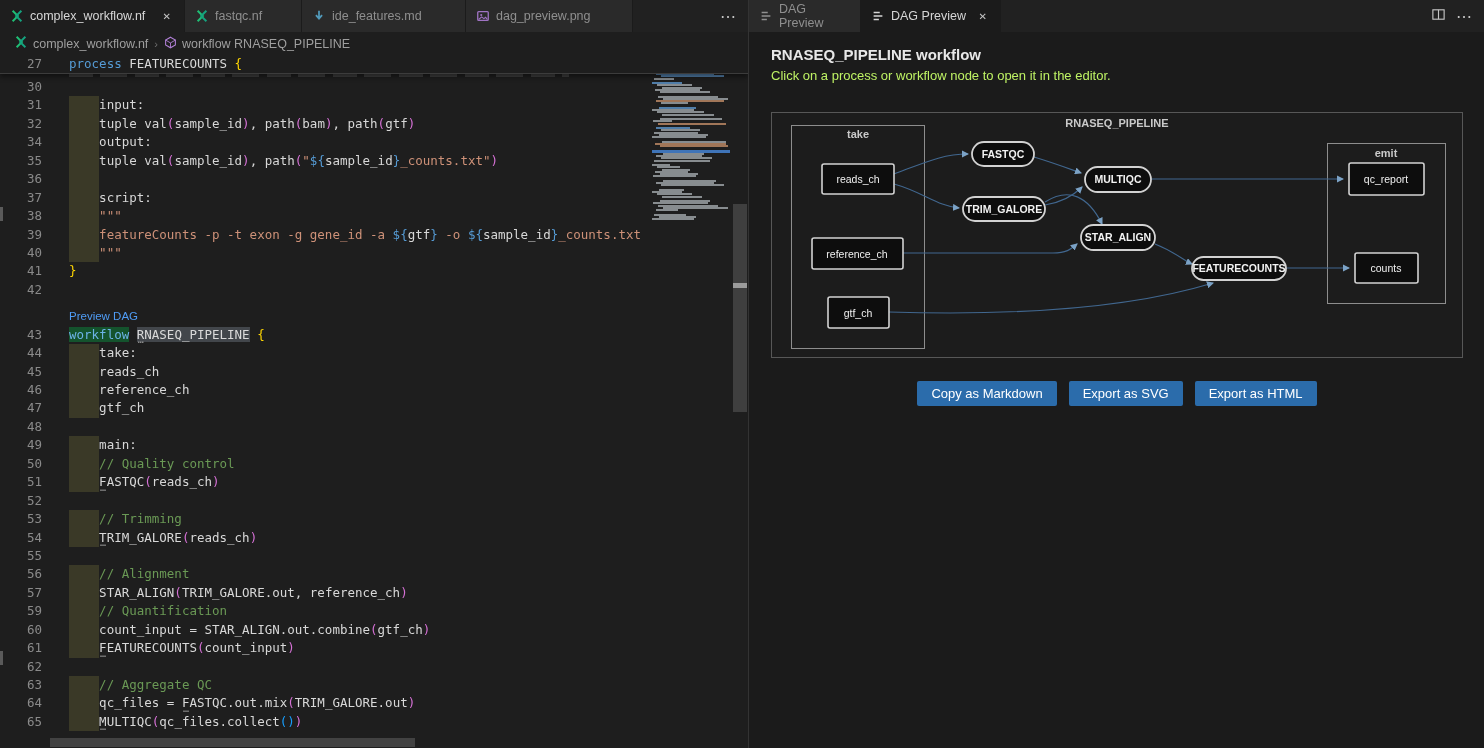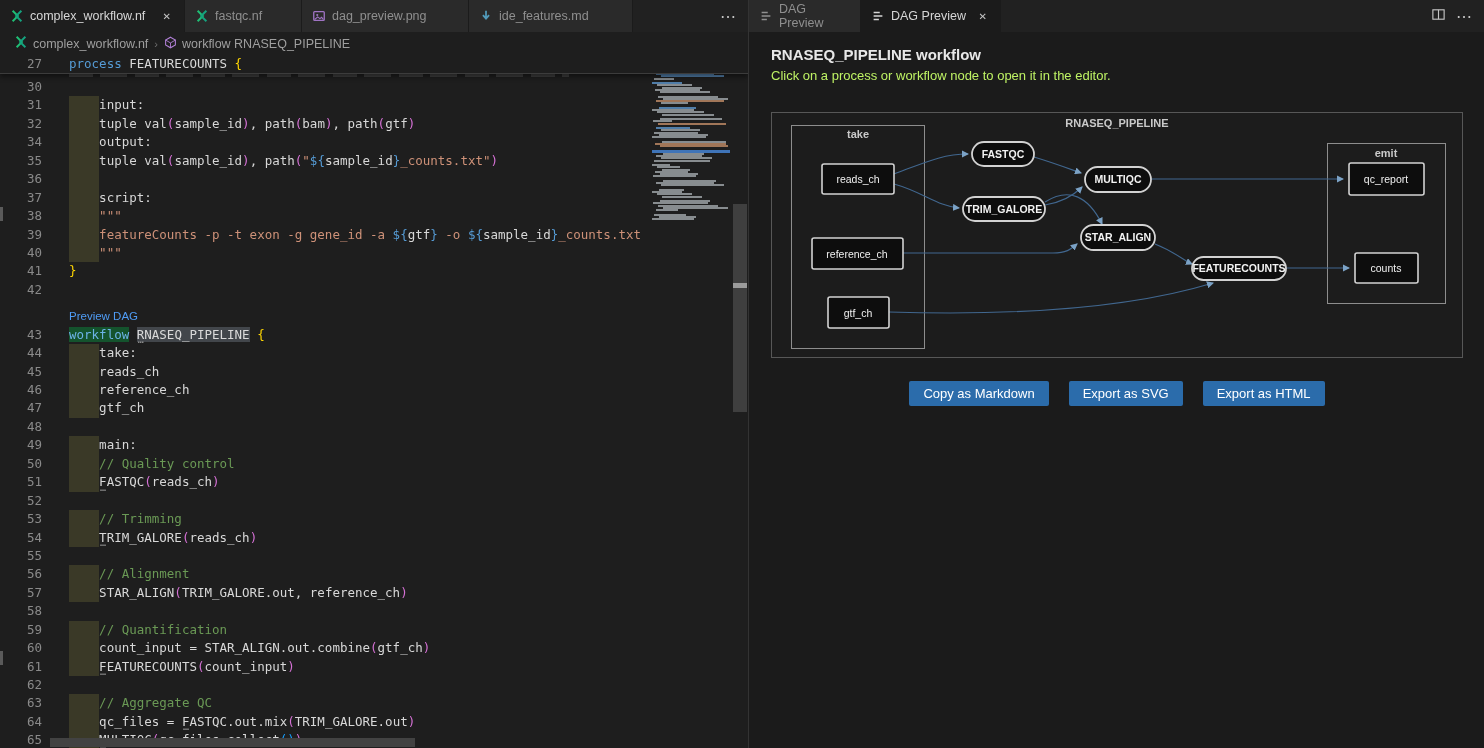--- a/index.html
+++ b/index.html
@@ -59,21 +59,21 @@
   .vdecor { position:absolute; left:0; top:228px; width:14px; height:5px; background:#9b9b9b; }
   .hthumb { position:absolute; left:50px; top:683px; width:365px; height:9px; background:#424242; z-index:6; }
   .edge-mark { position:absolute; left:0; width:3px; height:14px; background:#5a5a5a; z-index:7; }
 
   
   .preview-body { position:relative; width:736px; height:716px; }
   .pv-title { position:absolute; left:22px; top:14px; font-size:15px; font-weight:bold; color:#e8e8e8; }
   .pv-sub { position:absolute; left:22px; top:36px; font-size:13px; color:#bef264; }
   .dag-wrap { position:absolute; left:22px; top:80px; width:692px; height:246px; }
   .btn-row { position:absolute; left:22px; top:349px; width:692px; display:flex;
-    justify-content:center; gap:20px; }
+    justify-content:center; gap:12px; }
   .btn { background:#2b6cab; color:#fff; font-size:13px; padding:5px 14px; border:none;
     border-radius:2px; font-family:"Liberation Sans", sans-serif; cursor:pointer; }
 </style>
 </head>
 <body>
 
 <div class="root">
 
   <div class="group-left">
     <div class="tabbar">
@@ -90,37 +90,37 @@
           </div>
           <div class="tab" style="width: 117px;">
             <span class="ticon">
               <svg width="14" height="14" viewBox="0 0 16 16">
                 <path d="M3 2l6 6-6 6" stroke="#1fbf75" stroke-width="2.2" fill="none"></path>
                 <path d="M13 2L7 8l6 6" stroke="#15a37f" stroke-width="2.2" fill="none"></path>
               </svg>
             </span>
             <span>fastqc.nf</span>
           </div>
+          <div class="tab" style="width: 164px;">
+            <span class="ticon">
+              <svg width="14" height="14" viewBox="0 0 16 16">
+                <path d="M8 2v8M4.5 7L8 11l3.5-4" stroke="#519aba" stroke-width="2" fill="none"></path>
+              </svg>
+            </span>
+            <span>ide_features.md</span>
+          </div>
           <div class="tab" style="width: 167px;">
             <span class="ticon">
               <svg width="14" height="14" viewBox="0 0 16 16">
                 <rect x="2" y="3" width="12" height="10" rx="1" fill="none" stroke="#a074c4" stroke-width="1.5"></rect>
                 <circle cx="6" cy="6.8" r="1.2" fill="#a074c4"></circle>
                 <path d="M3 12l3.5-3 2.5 2 2-1.5 2 2.5" stroke="#a074c4" stroke-width="1.3" fill="none"></path>
               </svg>
             </span>
             <span>dag_preview.png</span>
-          </div>
-          <div class="tab" style="width: 164px;">
-            <span class="ticon">
-              <svg width="14" height="14" viewBox="0 0 16 16">
-                <path d="M8 2v8M4.5 7L8 11l3.5-4" stroke="#519aba" stroke-width="2" fill="none"></path>
-              </svg>
-            </span>
-            <span>ide_features.md</span>
           </div>
         </div>
       <div class="bar-actions">
         <span class="more-dots"></span>
       </div>
     </div>
 
     <div class="breadcrumb">
       <span class="ticon" id="crumb-nf-icon"><svg width="14" height="14" viewBox="0 0 16 16">
             <path d="M3 2l6 6-6 6" stroke="#1fbf75" stroke-width="2.2" fill="none"></path>
@@ -162,21 +162,20 @@
           <div class="row"><span class="ln">48</span><span class="code"></span></div>
           <div class="row"><span class="ln">49</span><i class="indent-hl"></i><span class="code"><span class="tk-t">    main:</span></span></div>
           <div class="row"><span class="ln">50</span><i class="indent-hl"></i><span class="code"><span class="tk-c">    // Quality control</span></span></div>
           <div class="row"><span class="ln">51</span><i class="indent-hl"></i><span class="code"><span class="tk-t">    </span><span class="tk-t d">FASTQC</span><span class="tk-p">(</span><span class="tk-t">reads_ch</span><span class="tk-p">)</span></span></div>
           <div class="row"><span class="ln">52</span><span class="code"></span></div>
           <div class="row"><span class="ln">53</span><i class="indent-hl"></i><span class="code"><span class="tk-c">    // Trimming</span></span></div>
           <div class="row"><span class="ln">54</span><i class="indent-hl"></i><span class="code"><span class="tk-t">    </span><span class="tk-t d">TRIM_GALORE</span><span class="tk-p">(</span><span class="tk-t">reads_ch</span><span class="tk-p">)</span></span></div>
           <div class="row"><span class="ln">55</span><span class="code"></span></div>
           <div class="row"><span class="ln">56</span><i class="indent-hl"></i><span class="code"><span class="tk-c">    // Alignment</span></span></div>
           <div class="row"><span class="ln">57</span><i class="indent-hl"></i><span class="code"><span class="tk-t">    STAR_ALIGN</span><span class="tk-p">(</span><span class="tk-t">TRIM_GALORE.out, reference_ch</span><span class="tk-p">)</span></span></div>
-          <div class="row"><span class="ln">58</span><span class="code"></span></div>
           <div class="row"><span class="ln">59</span><i class="indent-hl"></i><span class="code"><span class="tk-c">    // Quantification</span></span></div>
           <div class="row"><span class="ln">60</span><i class="indent-hl"></i><span class="code"><span class="tk-t">    count_input = STAR_ALIGN.out.combine</span><span class="tk-p">(</span><span class="tk-t">gtf_ch</span><span class="tk-p">)</span></span></div>
           <div class="row"><span class="ln">61</span><i class="indent-hl"></i><span class="code"><span class="tk-t">    </span><span class="tk-t d">FEATURECOUNTS</span><span class="tk-p">(</span><span class="tk-t">count_input</span><span class="tk-p">)</span></span></div>
           <div class="row"><span class="ln">62</span><span class="code"></span></div>
           <div class="row"><span class="ln">63</span><i class="indent-hl"></i><span class="code"><span class="tk-c">    // Aggregate QC</span></span></div>
           <div class="row"><span class="ln">64</span><i class="indent-hl"></i><span class="code"><span class="tk-t">    qc_files = </span><span class="tk-t d">FASTQC</span><span class="tk-t">.out.mix</span><span class="tk-p">(</span><span class="tk-t">TRIM_GALORE.out</span><span class="tk-p">)</span></span></div>
           <div class="row"><span class="ln">65</span><i class="indent-hl"></i><span class="code"><span class="tk-t">    </span><span class="tk-t d">MULTIQC</span><span class="tk-p">(</span><span class="tk-t">qc_files.collect</span><span class="tk-b">()</span><span class="tk-p">)</span></span></div>
         </div>
       <div class="minimap" id="minimap">
           <div class="mrow" style="background: rgb(86, 125, 67); width: 18px; margin-left: 4px; opacity: 0.85;"></div>

